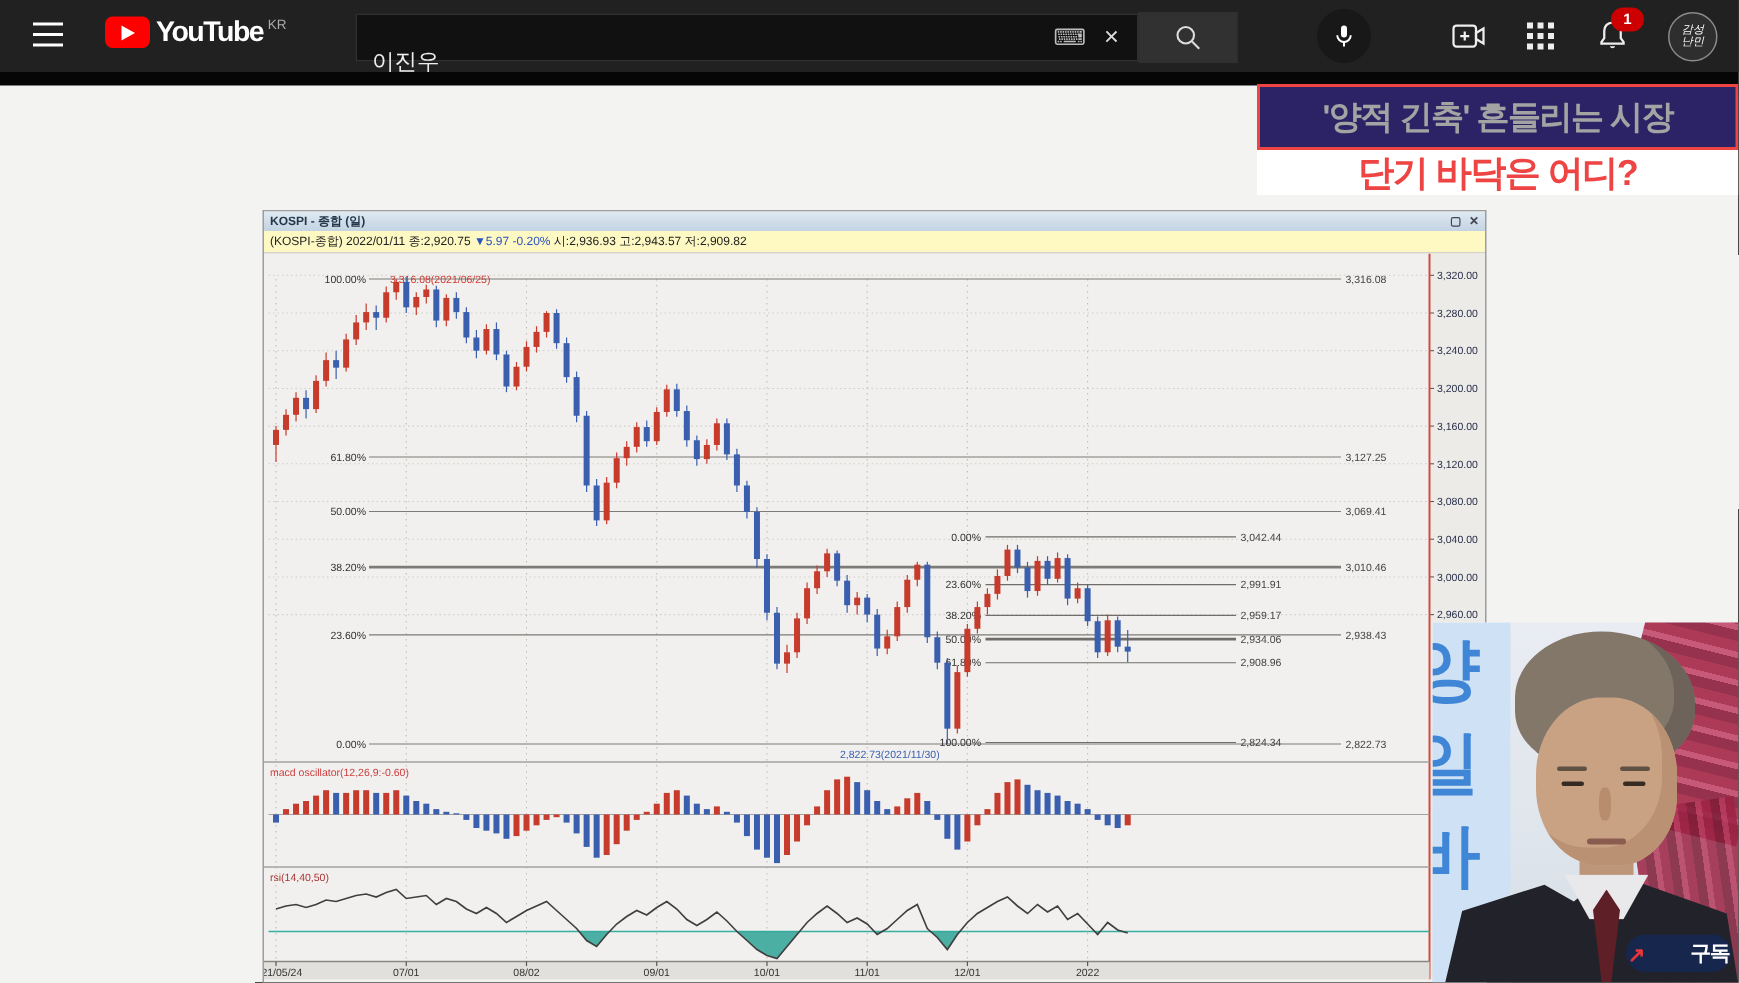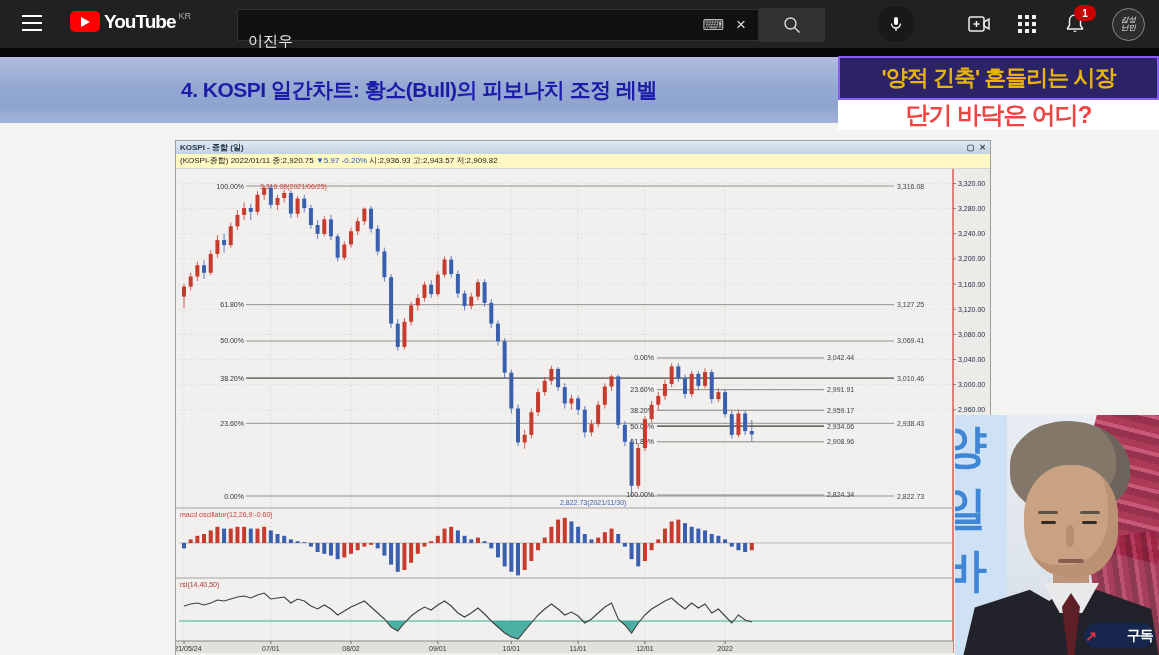--- a/index.html
+++ b/index.html
@@ -33,22 +33,22 @@
        color:#fff;font-size:7.5px;line-height:8.5px;display:flex;flex-direction:column;align-items:center;
        justify-content:center;cursor:pointer;text-align:center;font-style:italic;}
   
   .slide{position:absolute;top:48px;left:0;width:1159px;height:607px;background:#f3f3f2;}
   .black-strip{position:absolute;top:0;left:0;width:1159px;height:9px;background:#060606;}
   .blue-banner{position:absolute;top:9px;left:0;width:838px;height:66px;
        background:linear-gradient(180deg,#b0bddf 0%,#94a9d2 45%,#8ea4ce 75%,#a5b4d8 100%);
        display:flex;align-items:center;justify-content:center;}
   .blue-banner span{color:#1c1ca8;font-weight:bold;font-size:21px;letter-spacing:-0.5px;}
   .right-banner{position:absolute;top:8px;left:838px;width:321px;height:74px;}
-  .rb1{height:40px;background:#2c2366;border:2px solid #8b5cf6;display:flex;align-items:center;
-       justify-content:center;color:#eab308;font-weight:bold;font-size:22px;letter-spacing:-1px;}
+  .rb1{height:40px;background:#2c2366;border:2px solid #ef4444;display:flex;align-items:center;
+       justify-content:center;color:#a3a3a3;font-weight:bold;font-size:22px;letter-spacing:-1px;}
   .rb2{height:30px;background:#fff;display:flex;align-items:center;justify-content:center;
        color:#ef4444;font-weight:bold;font-size:24px;letter-spacing:-1px;}
   
   .chart-window{position:absolute;left:175px;top:92px;width:816px;height:628px;background:#f1f0ee;
        border:1px solid #9d9d9d;box-sizing:border-box;}
   .cw-titlebar{height:13px;background:linear-gradient(180deg,#dfeaf2,#c3d3e2);display:flex;align-items:center;
        font-size:8px;font-weight:bold;color:#24364a;padding:0 4px;}
   .cw-titlebar .sp{flex:1;}
   .cw-ico{font-size:8px;color:#445;margin-left:5px;cursor:pointer;}
   .cw-infobar{height:13px;background:#fef9c3;border-bottom:1px solid #d4d2cf;font-size:8px;color:#222;
@@ -153,23 +153,20 @@
       <div class="avatar">
         <span>감성</span>
         <span>난민</span>
       </div>
     </div>
   </div>
 
   <div class="slide">
     <div class="black-strip"></div>
 
-    <div class="blue-banner">
-      <span>4. KOSPI 일간차트: 황소(Bull)의 피보나치 조정 레벨</span>
-    </div>
 
     <div class="right-banner">
       <div class="rb1">'양적 긴축' 흔들리는 시장</div>
       <div class="rb2">단기 바닥은 어디?</div>
     </div>
 
     <div class="chart-window">
       <div class="cw-titlebar">
         <span>KOSPI - 종합 (일)</span>
         <span class="sp"></span>

